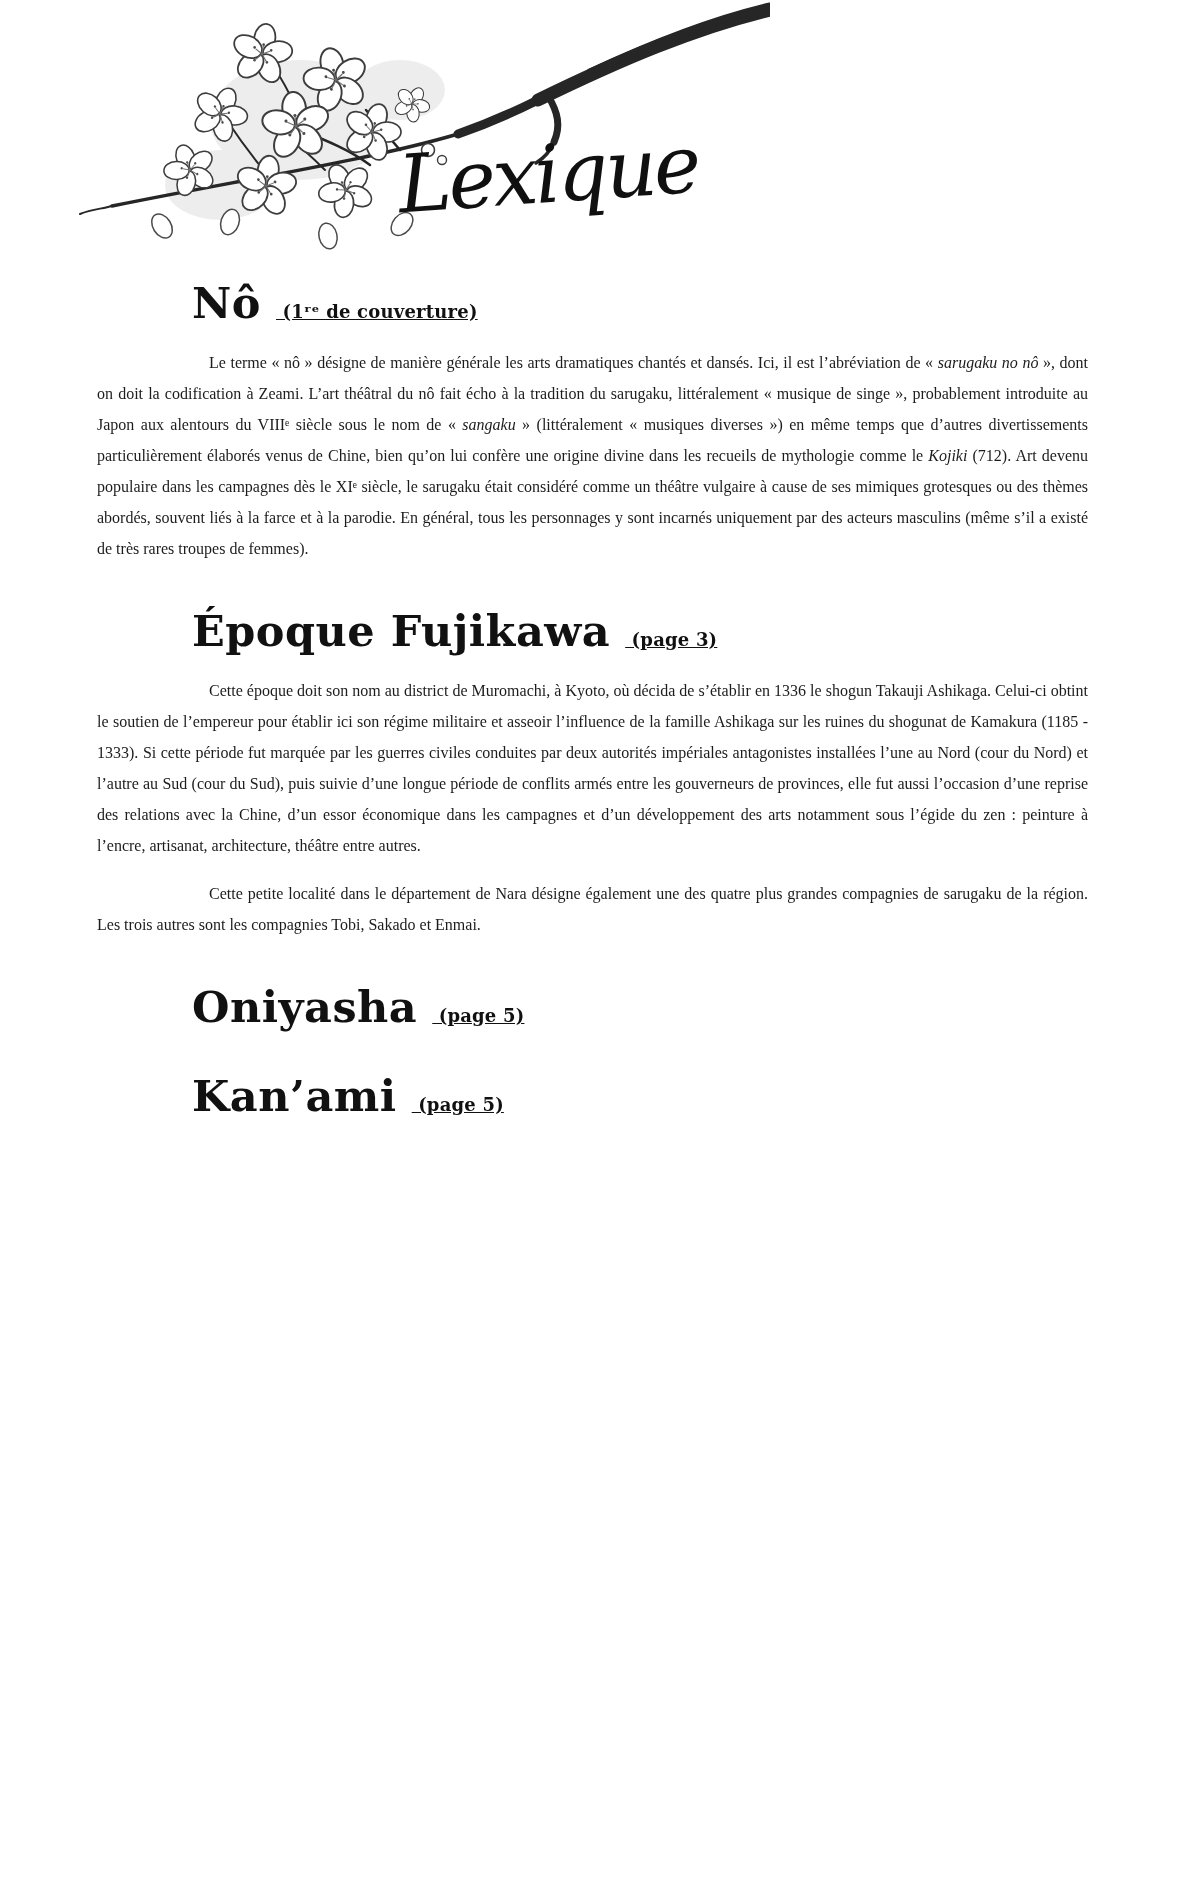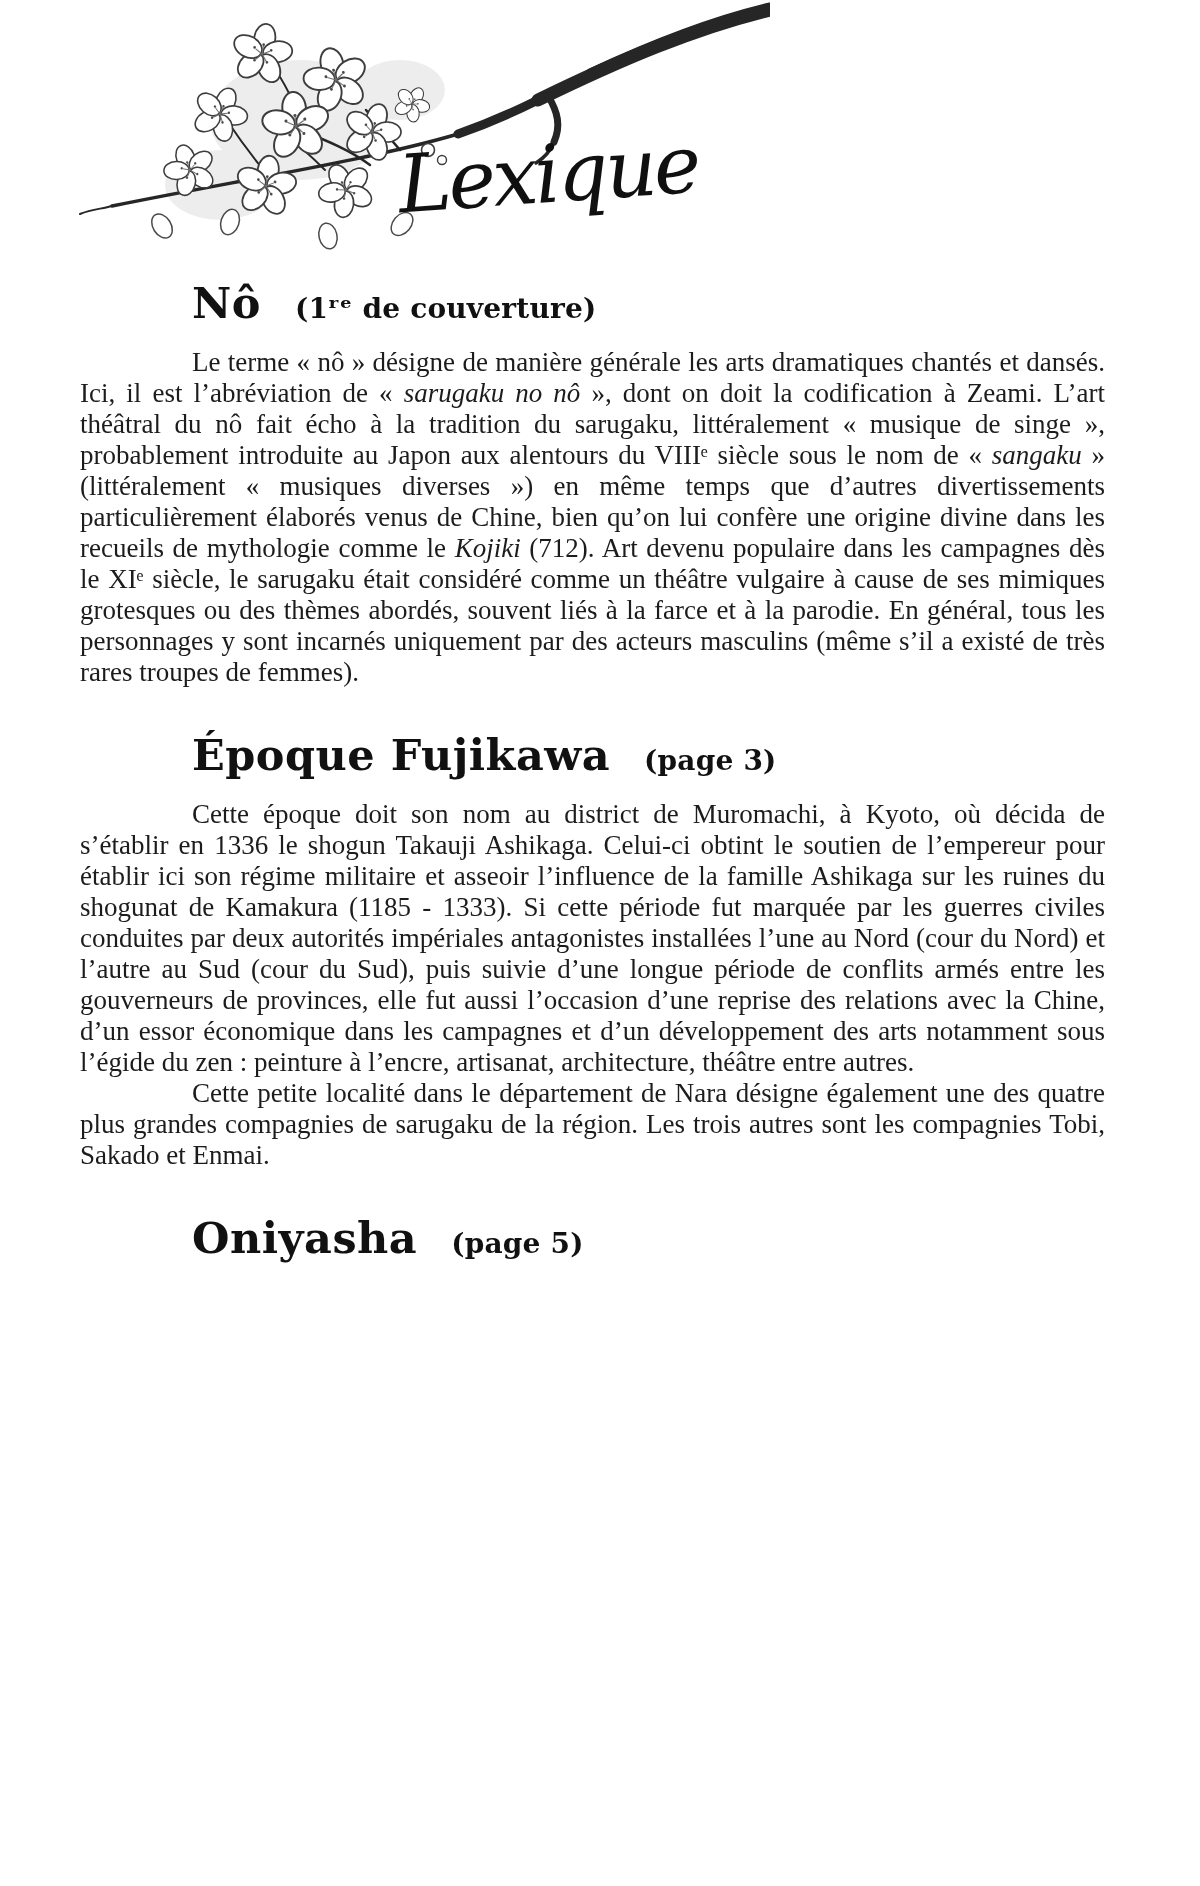--- a/index.html
+++ b/index.html
@@ -51,28 +51,29 @@
     line-height: 1;
   }
   .entry:first-child h2 {
     margin-top: 18px;
   }
   .entry .term {
     font-size: 43px;
     letter-spacing: 0.5px;
   }
   .entry .ref {
-    font-size: 28px;
-    margin-left: 24px;
+    font-size: 18px;
+    margin-left: 15px;
     letter-spacing: 0.2px;
+    text-decoration: underline;
   }
   .entry p.body-text {
-    margin: 0;
+    margin: 17px;
     font-family: "Liberation Serif", serif;
-    font-size: 27px;
+    font-size: 16px;
     line-height: 31px;
     text-align: justify;
     text-indent: 112px;
     color: #1c1c1c;
   }
   .entry p.body-text em {
     font-style: italic;
   }
 </style>
 </head>
@@ -182,18 +183,21 @@
   <p class="body-text"><span>Cette petite localité dans le département de Nara désigne également une des quatre plus grandes compagnies de sarugaku de la région. Les trois autres sont les compagnies Tobi, Sakado et Enmai.</span></p>
       </section>
 
   <section class="entry">
     <h2>
       <span class="term">Oniyasha</span><span class="ref"> (page 5)</span>
     </h2>
       </section>
 
   <section class="entry">
+    <h2>
+      <span class="term">Kan’ami</span><span class="ref"> (page 5)</span>
+    </h2>
       </section>
 
   <section class="entry">
       </section>
 </main>
 </div>
 
 </body></html>

